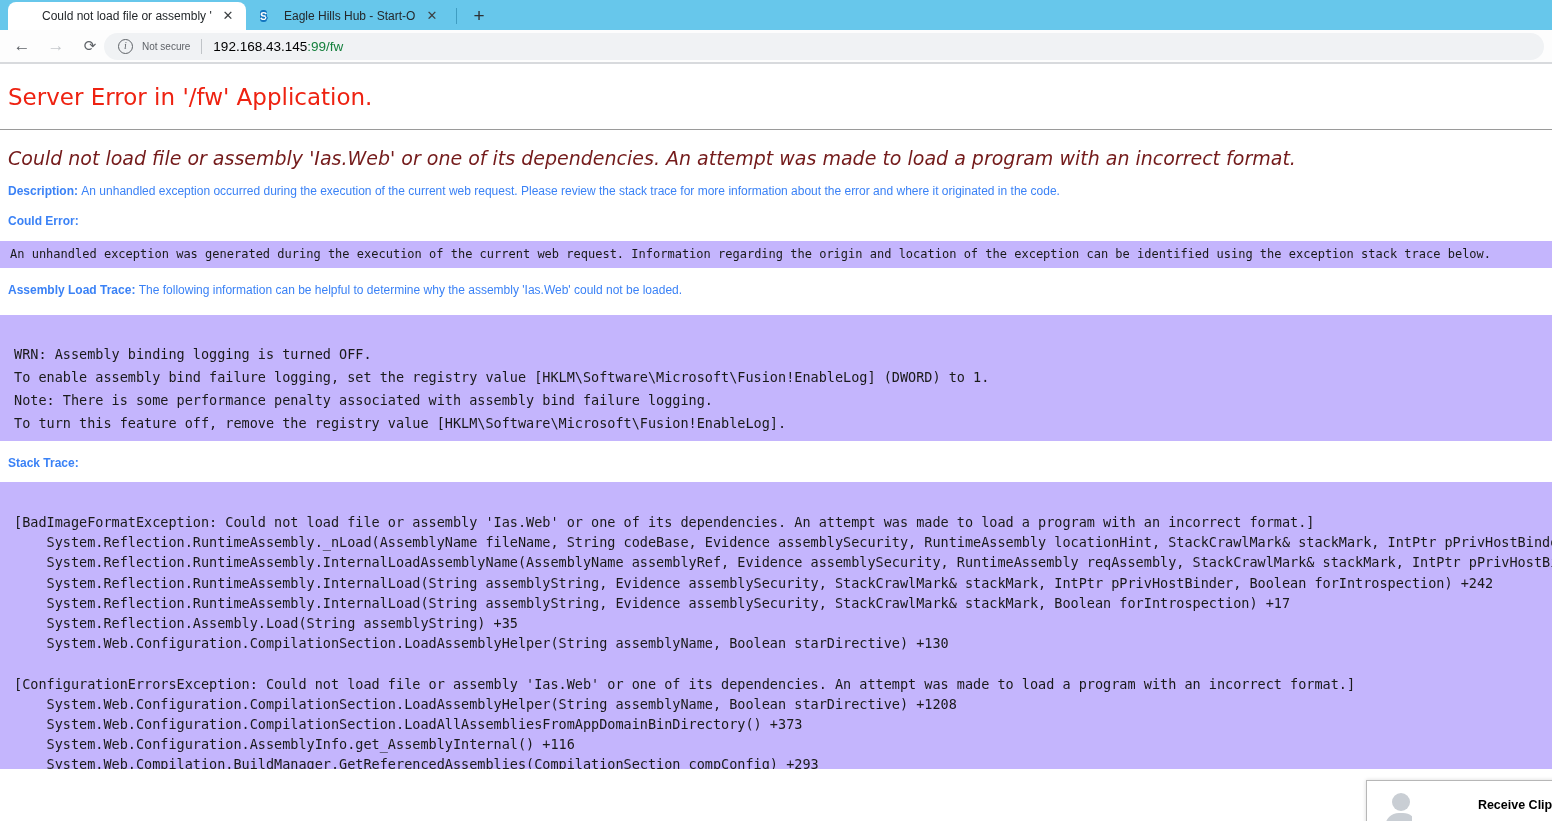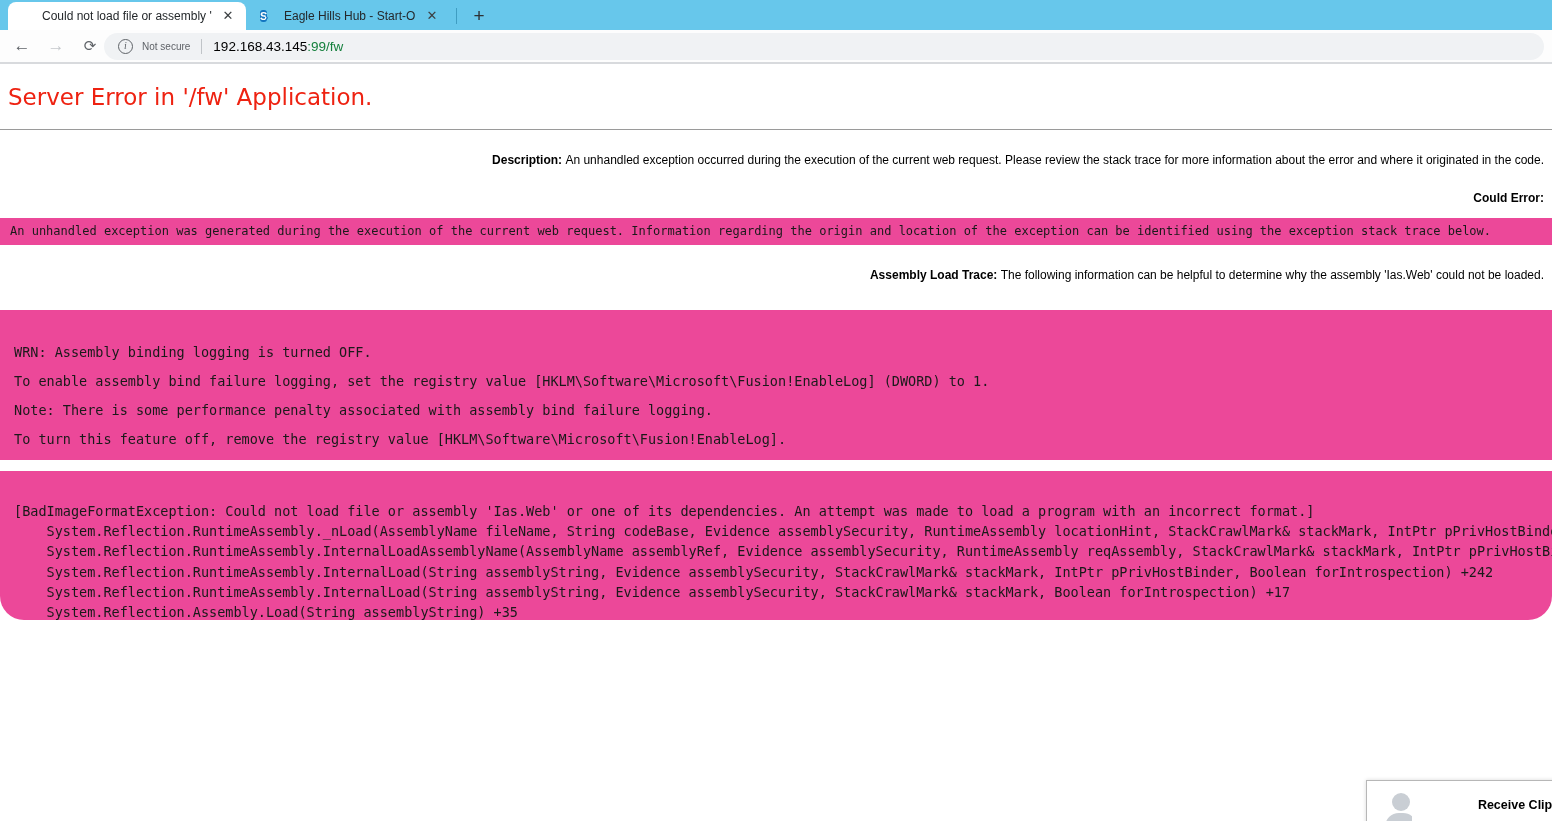--- a/index.html
+++ b/index.html
@@ -40,32 +40,32 @@
     border-radius: 14px; display: flex; align-items: center; padding: 0 14px; }
   .info-icon { width: 15px; height: 15px; border: 1.4px solid #5f6368; border-radius: 50%;
     color: #5f6368; font-size: 10px; line-height: 12px; text-align: center;
     font-family: "Liberation Serif", serif; font-style: italic; margin-right: 9px; }
   .not-secure { color: #5f6368; font-size: 10px; }
   .omni-sep { width: 1px; height: 15px; background: #c0c4c8; margin: 0 11px; }
   .url-host { color: #000000; font-size: 13.5px; }
   .url-path { color: #15803d; font-size: 13.5px; }
 
   
-  .page { position: relative; width: 100%; height: 556px; background: #fff; overflow: hidden; border-radius: 24px; }
+  .page { position: relative; width: 100%; height: 705px; background: #fff; overflow: hidden; }
   .page h1 { font-family: "DejaVu Sans", sans-serif; font-weight: 400; font-size: 23px;
     color: #ee2211; margin: 20px 8px 0 8px; }
   .page hr { border: none; border-top: 1px solid #9a9a9a; margin: 19px 0 0 0; }
   .page h2 { font-family: "DejaVu Sans", sans-serif; font-weight: 400; font-style: italic;
     font-size: 19px; color: #741b1b; margin: 17px 8px 0 8px; }
-  .meta { font-size: 12px; color: #000000; margin: 23px 8px 0 8px; line-height: 15px; text-align: right; }
+  .meta { font-size: 12px; color: #3b82f6; margin: 15px 8px 0 8px; line-height: 15px; }
   .meta b { font-weight: bold; }
-  pre.box { background: #ec4899; font-family: "DejaVu Sans Mono", monospace; color: #1a1a1a;
+  pre.box { background: #c4b5fd; font-family: "DejaVu Sans Mono", monospace; color: #1a1a1a;
     white-space: pre; overflow: hidden; width: 100%; }
   pre.box.small { font-size: 12px; line-height: 15px; padding: 6px 10px 6px 10px; margin-top: 12px; }
-  pre.box.wrn { font-size: 13.5px; line-height: 29px; padding: 28px 12px 6px 14px; margin-top: 27px; }
+  pre.box.wrn { font-size: 13.5px; line-height: 23px; padding: 28px 12px 6px 14px; margin-top: 17px; }
   pre.box.stack { font-size: 13.5px; line-height: 20.2px; padding: 30px 12px 20px 14px; margin-top: 11px;
     height: 400px; }
 
   
   .clipboard-popup { position: fixed; left: 1366px; top: 780px; width: 240px; height: 70px;
     background: #fff; border: 1px solid #b7b7b7; box-shadow: 0 0 4px rgba(0,0,0,.15);
     display: flex; align-items: flex-start; cursor: pointer; }
   .avatar { position: relative; width: 40px; height: 48px; margin: 8px 0 0 14px; overflow: hidden; }
   .avatar::before { content: ""; position: absolute; left: 11px; top: 4px; width: 18px; height: 18px;
     border-radius: 50%; background: #c9ced4; }
@@ -110,20 +110,21 @@
     <span class="omni-sep"></span>
     <span class="url-host">192.168.43.145</span>
     <span class="url-path">:99/fw</span>
   </div>
 </div>
 
 <div class="page">
 
   <h1>Server Error in '/fw' Application.</h1>
   <hr>
+  <h2>Could not load file or assembly 'Ias.Web' or one of its dependencies. An attempt was made to load a program with an incorrect format.</h2>
 
   <div class="meta">
     <b>Description: </b><span>An unhandled exception occurred during the execution of the current web request. Please review the stack trace for more information about the error and where it originated in the code.</span>
   </div>
 
 
   <div class="meta">
     <b>Could Error:</b>
   </div>
 
@@ -131,20 +132,23 @@
 
   <div class="meta">
     <b>Assembly Load Trace: </b><span>The following information can be helpful to determine why the assembly 'Ias.Web' could not be loaded.</span>
   </div>
 
   <pre class="box wrn">WRN: Assembly binding logging is turned OFF.
 To enable assembly bind failure logging, set the registry value [HKLM\Software\Microsoft\Fusion!EnableLog] (DWORD) to 1.
 Note: There is some performance penalty associated with assembly bind failure logging.
 To turn this feature off, remove the registry value [HKLM\Software\Microsoft\Fusion!EnableLog].</pre>
 
+  <div class="meta">
+    <b>Stack Trace:</b>
+  </div>
 
   <pre class="box stack">[BadImageFormatException: Could not load file or assembly 'Ias.Web' or one of its dependencies. An attempt was made to load a program with an incorrect format.]
     System.Reflection.RuntimeAssembly._nLoad(AssemblyName fileName, String codeBase, Evidence assemblySecurity, RuntimeAssembly locationHint, StackCrawlMark&amp; stackMark, IntPtr pPrivHostBinder, Boolean throwOnFileNotFound, Boolean forIntrospection, Boolean suppressSecurityChecks) +0
     System.Reflection.RuntimeAssembly.InternalLoadAssemblyName(AssemblyName assemblyRef, Evidence assemblySecurity, RuntimeAssembly reqAssembly, StackCrawlMark&amp; stackMark, IntPtr pPrivHostBinder, Boolean throwOnFileNotFound, Boolean forIntrospection, Boolean suppressSecurityChecks) +242
     System.Reflection.RuntimeAssembly.InternalLoad(String assemblyString, Evidence assemblySecurity, StackCrawlMark&amp; stackMark, IntPtr pPrivHostBinder, Boolean forIntrospection) +242
     System.Reflection.RuntimeAssembly.InternalLoad(String assemblyString, Evidence assemblySecurity, StackCrawlMark&amp; stackMark, Boolean forIntrospection) +17
     System.Reflection.Assembly.Load(String assemblyString) +35
     System.Web.Configuration.CompilationSection.LoadAssemblyHelper(String assemblyName, Boolean starDirective) +130
 
 [ConfigurationErrorsException: Could not load file or assembly 'Ias.Web' or one of its dependencies. An attempt was made to load a program with an incorrect format.]

